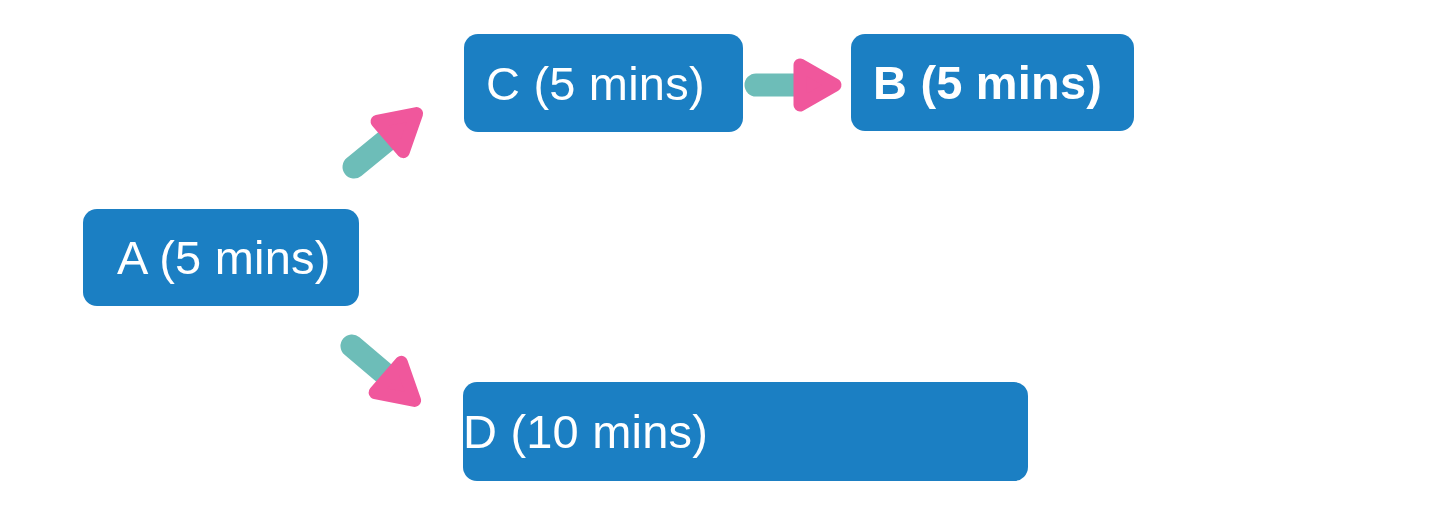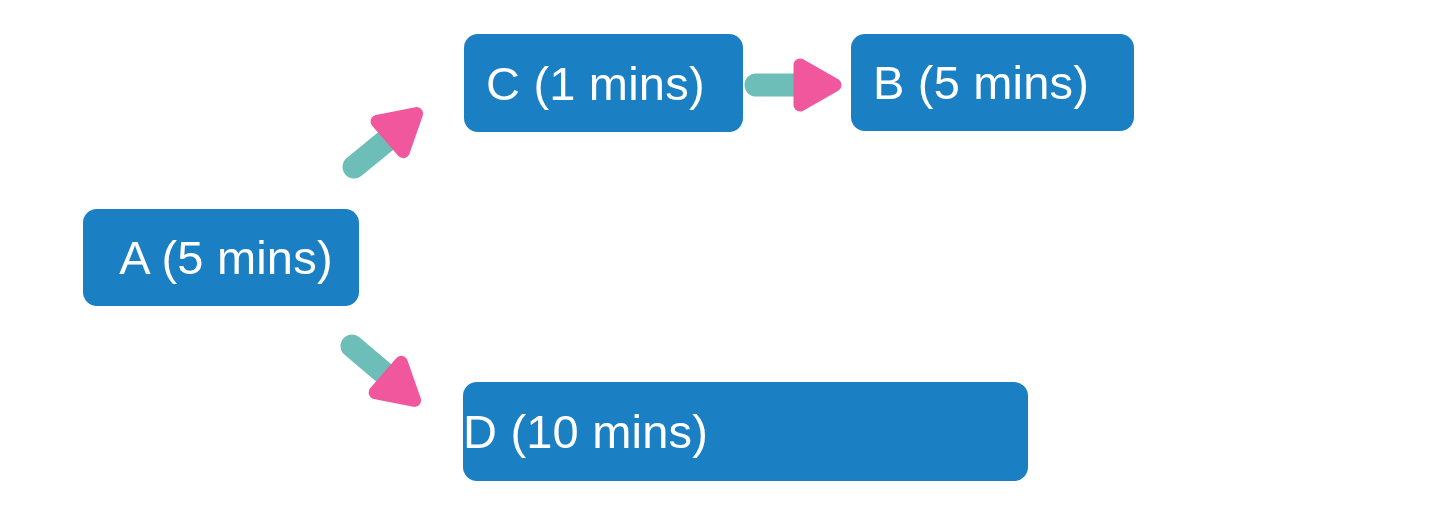--- a/index.html
+++ b/index.html
@@ -33,30 +33,30 @@
     letter-spacing: 0.2px;
     white-space: nowrap;
     user-select: none;
   }
   .node-label {
     display: block;
   }
   
   #node-a {
     left: 83px;  top: 209px;  width: 276px; height: 97px;
-    padding-left: 10px;
-    justify-content: center;
+    padding-left: 34px;
   }
   #node-c {
     left: 464px; top: 34px;   width: 279px; height: 98px;
     padding-left: 22px;
   }
   #node-b {
     left: 851px; top: 34px;   width: 283px; height: 97px;
     padding-left: 22px;
+    font-weight: bold;
   }
   #node-d {
     left: 463px; top: 382px;  width: 565px; height: 99px;
   }
 
   .edge {
     position: absolute;
     overflow: visible;
     pointer-events: none;
   }
@@ -92,21 +92,21 @@
   <svg id="edge-c-b" class="edge" viewBox="0 0 115 66" width="115" height="66">
     <path class="edge-line" d="M 11 33 L 50 33" stroke="#6DBDB8" stroke-width="23"></path>
     <path class="edge-head" transform="translate(68,33) rotate(0)" d="M 22 0 L -13 -20 L -13 20 Z" fill="#F0579C" stroke="#F0579C" stroke-width="13"></path>
   </svg>
 
   <div id="node-a" class="node" style="background:#1B7FC3;">
     <span class="node-label">A (5 mins)</span>
   </div>
 
   <div id="node-c" class="node" style="background:#1B7FC3;">
-    <span class="node-label">C (1 mins)</span>
+    <span class="node-label">C (5 mins)</span>
   </div>
 
   <div id="node-b" class="node" style="background:#1B7FC3;">
     <span class="node-label">B (5 mins)</span>
   </div>
 
   <div id="node-d" class="node" style="background:#1B7FC3;">
     <span class="node-label">D (10 mins)</span>
   </div>
 

